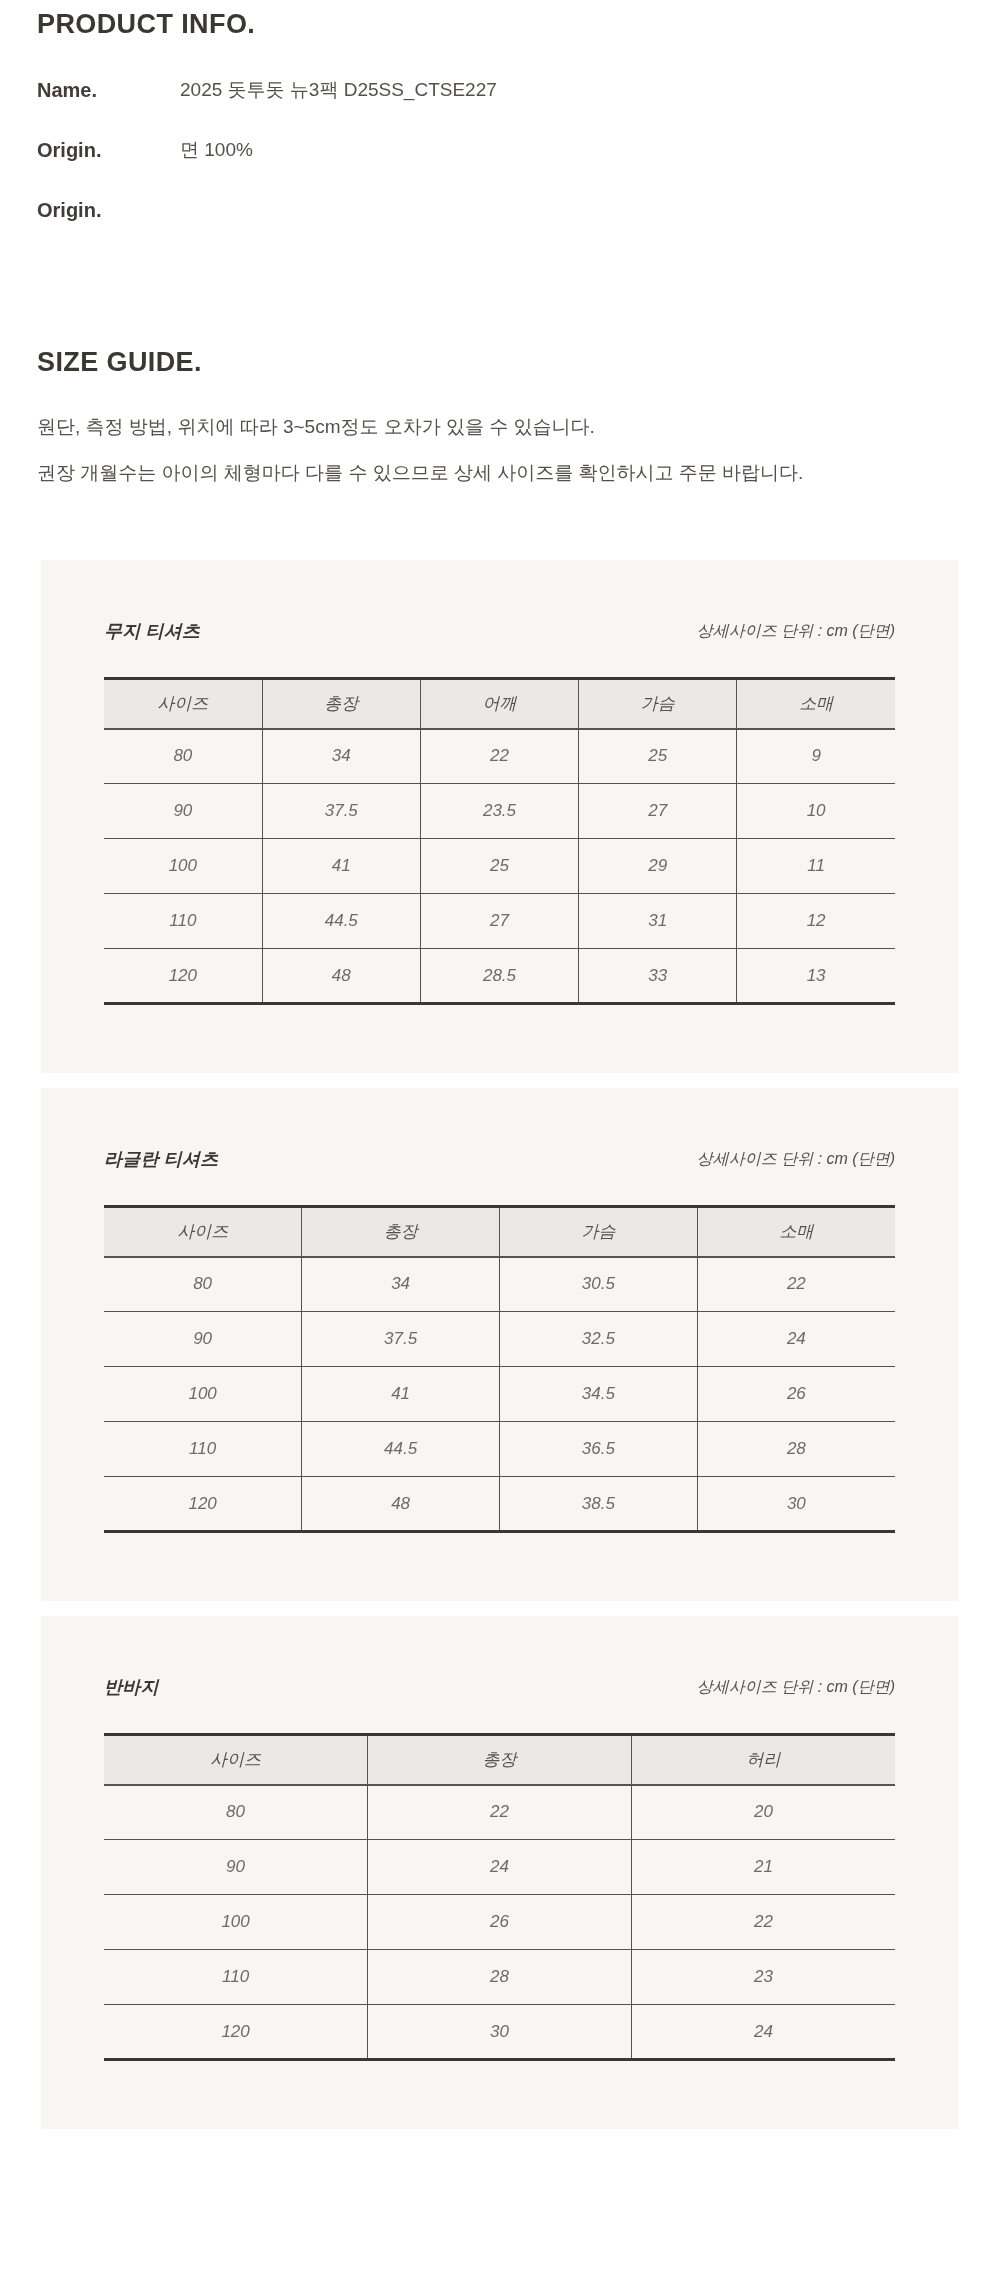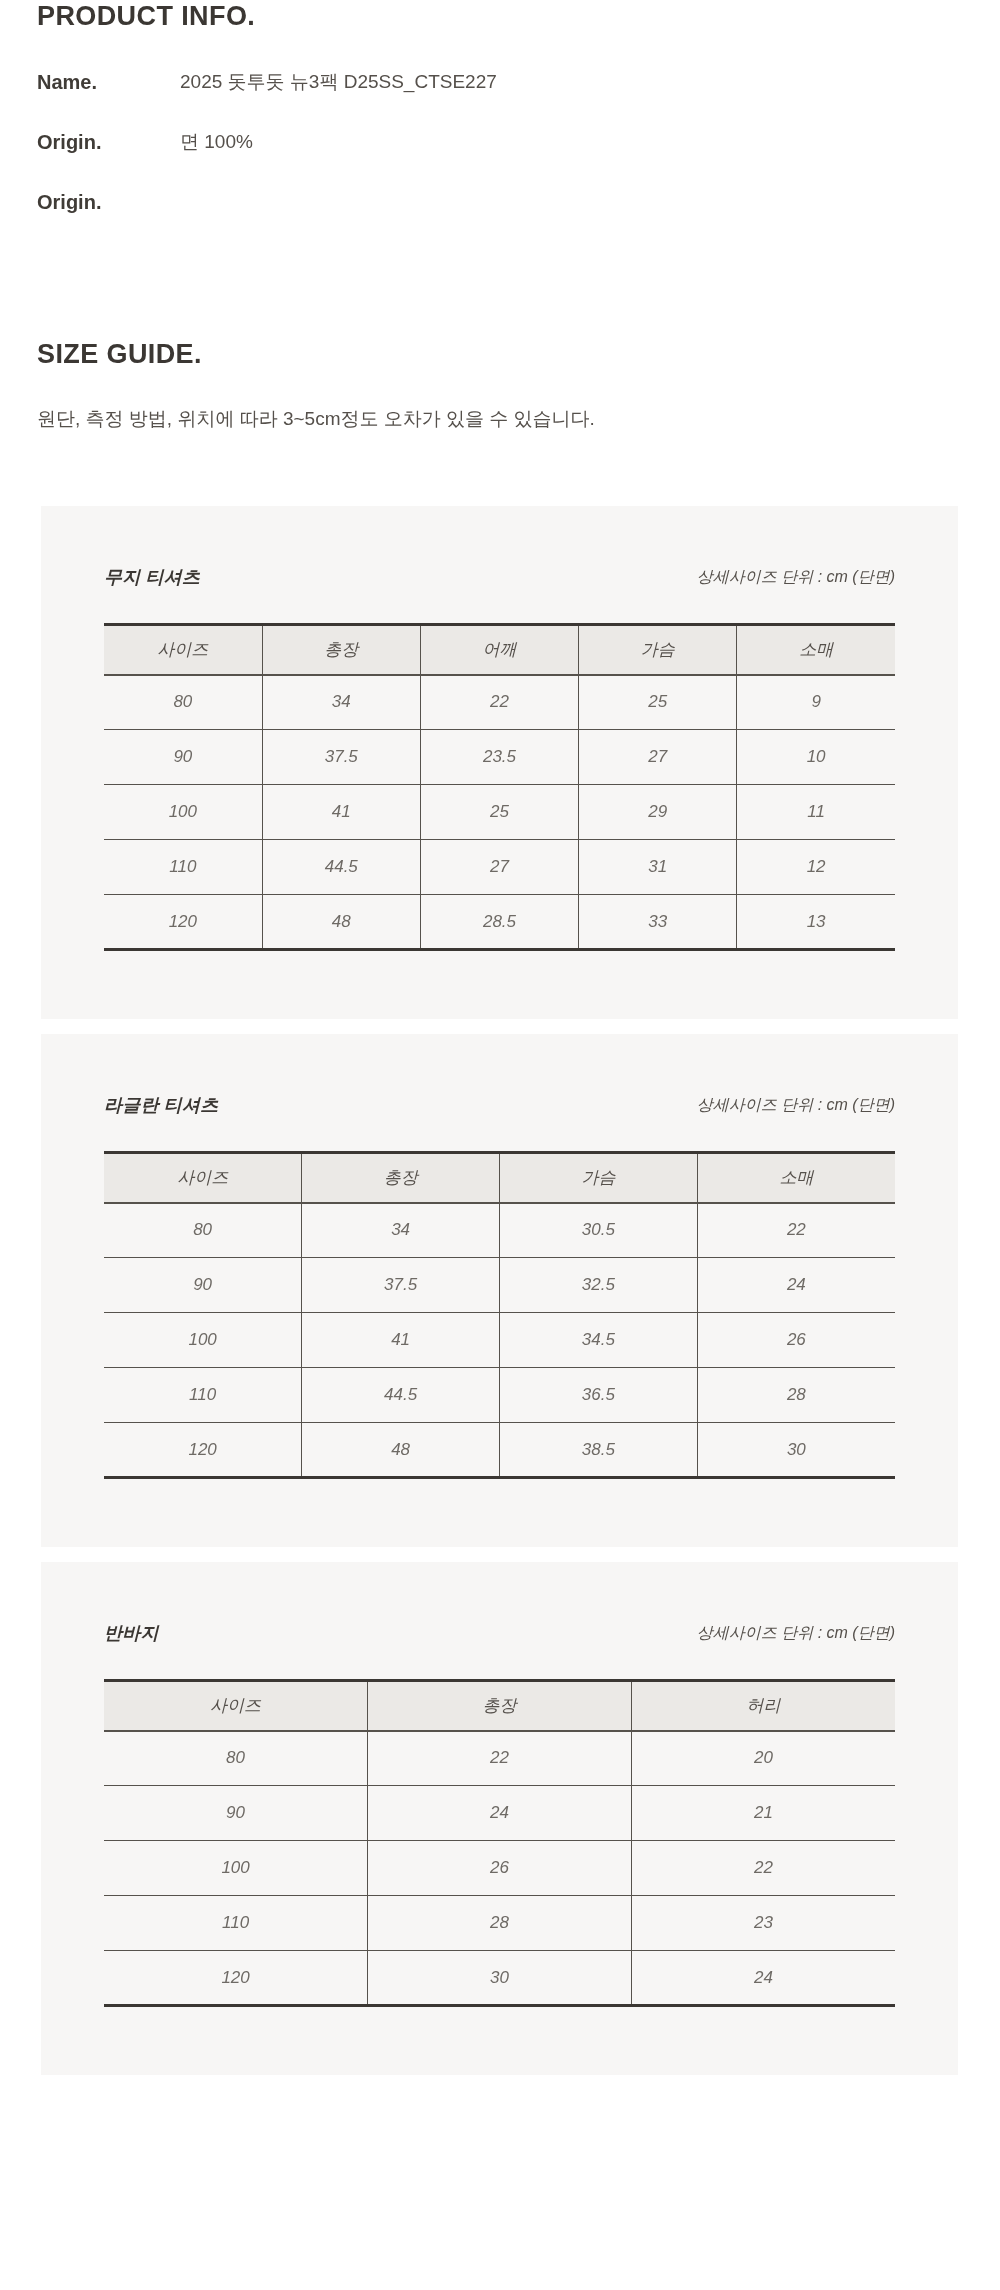--- a/index.html
+++ b/index.html
@@ -15,21 +15,21 @@
   }
   *{margin:0;padding:0;box-sizing:border-box;}
   html,body{background:var(--page-bg);}
   body{
     width:1000px;
     min-height:2290px;
     font-family:"Liberation Sans","DejaVu Sans",sans-serif;
     color:var(--text-body);
     position:relative;
   }
-  .page{}
+  .page{padding-top:8px;}
 
   .section-title{
     margin-left:37px;
     font-size:27px;
     line-height:32px;
     font-weight:600;
     letter-spacing:0.4px;
     color:var(--text-heading);
   }
   .info-rows{margin:38px 0 0 37px;}
@@ -134,20 +134,21 @@
     </div>
     <div class="info-row">
       <span class="label">Origin.</span>
     </div>
   </div>
 
   <h1 class="section-title size-guide-title">SIZE GUIDE.</h1>
 
   <div class="notes">
     <p class="note">원단, 측정 방법, 위치에 따라 3~5cm정도 오차가 있을 수 있습니다.</p>
+    <p class="note">권장 개월수는 아이의 체형마다 다를 수 있으므로 상세 사이즈를 확인하시고 주문 바랍니다.</p>
   </div>
 
   <div class="cards">
 
     <section class="card">
       <div class="card-head">
         <span class="table-name">무지 티셔츠</span>
         <span class="unit-label">상세사이즈 단위 : cm (단면)</span>
       </div>
       <table class="size-table">

